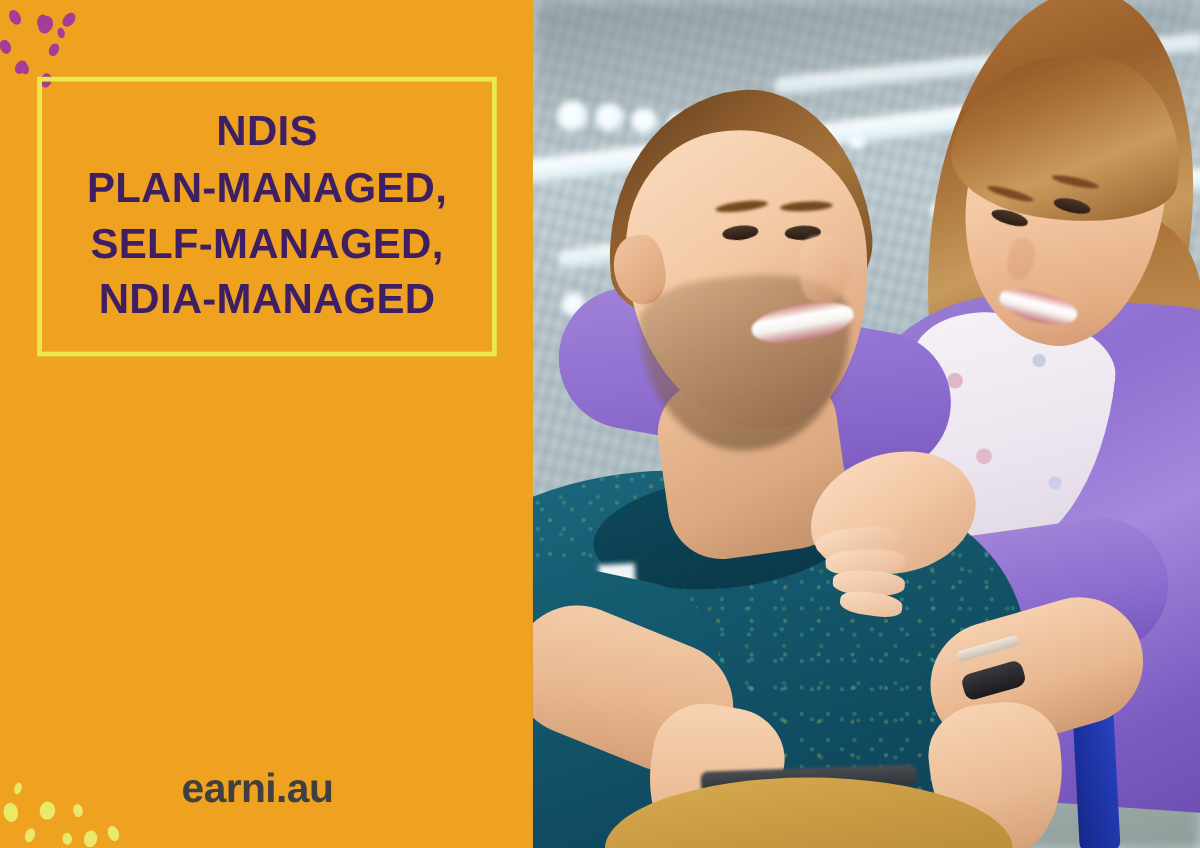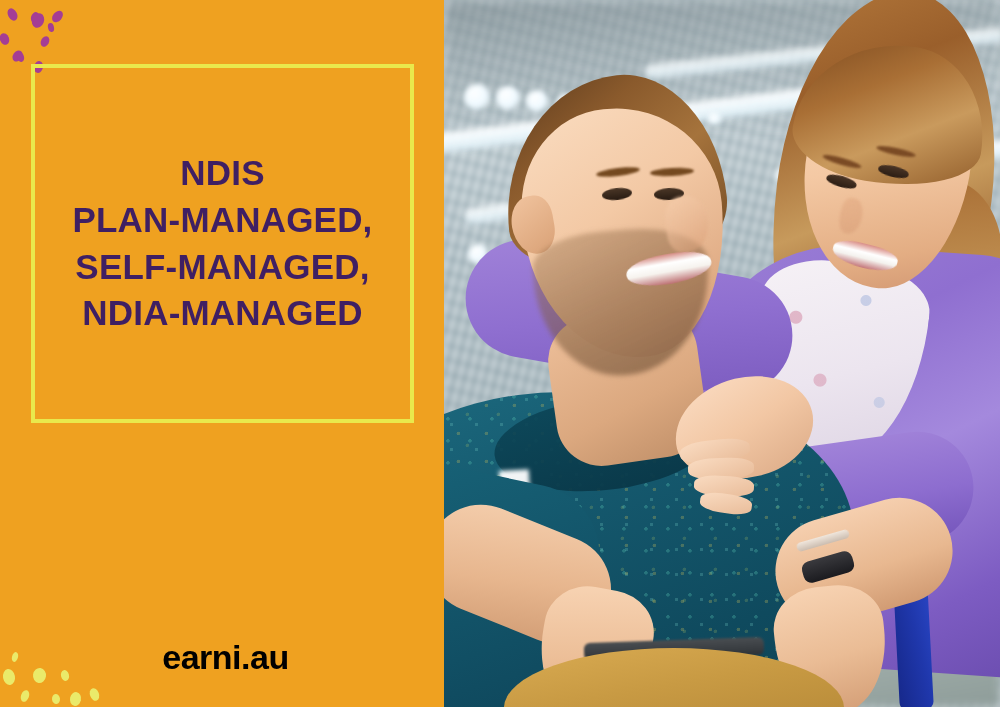--- a/index.html
+++ b/index.html
@@ -36,21 +36,21 @@
     position: absolute;
     border-radius: 50%;
   }
 
   
   .headline-frame {
     position: absolute;
     left: 31px;
     top: 64px;
     width: 383px;
-    height: 359px;
+    height: 233px;
     border: 4px solid #e9e94c;
     box-sizing: border-box;
     display: flex;
     align-items: center;
     justify-content: center;
   }
   .headline {
     color: #3f1f63;
     font-family: "Liberation Sans", sans-serif;
     font-weight: bold;
@@ -82,25 +82,25 @@
     font-size: 28px;
     line-height: 1.38;
     text-align: center;
     margin: 0;
     white-space: pre-line;
   }
 
   
   .logo {
     position: absolute;
-    left: 61px;
+    left: 50px;
     top: 640px;
     width: 329px;
     text-align: center;
-    color: #000000;
+    color: #404040;
     font-family: "Liberation Sans", sans-serif;
     font-weight: bold;
     font-size: 34px;
     letter-spacing: -0.5px;
     line-height: 1;
   }
 
   
   .photo {
     position: absolute;

